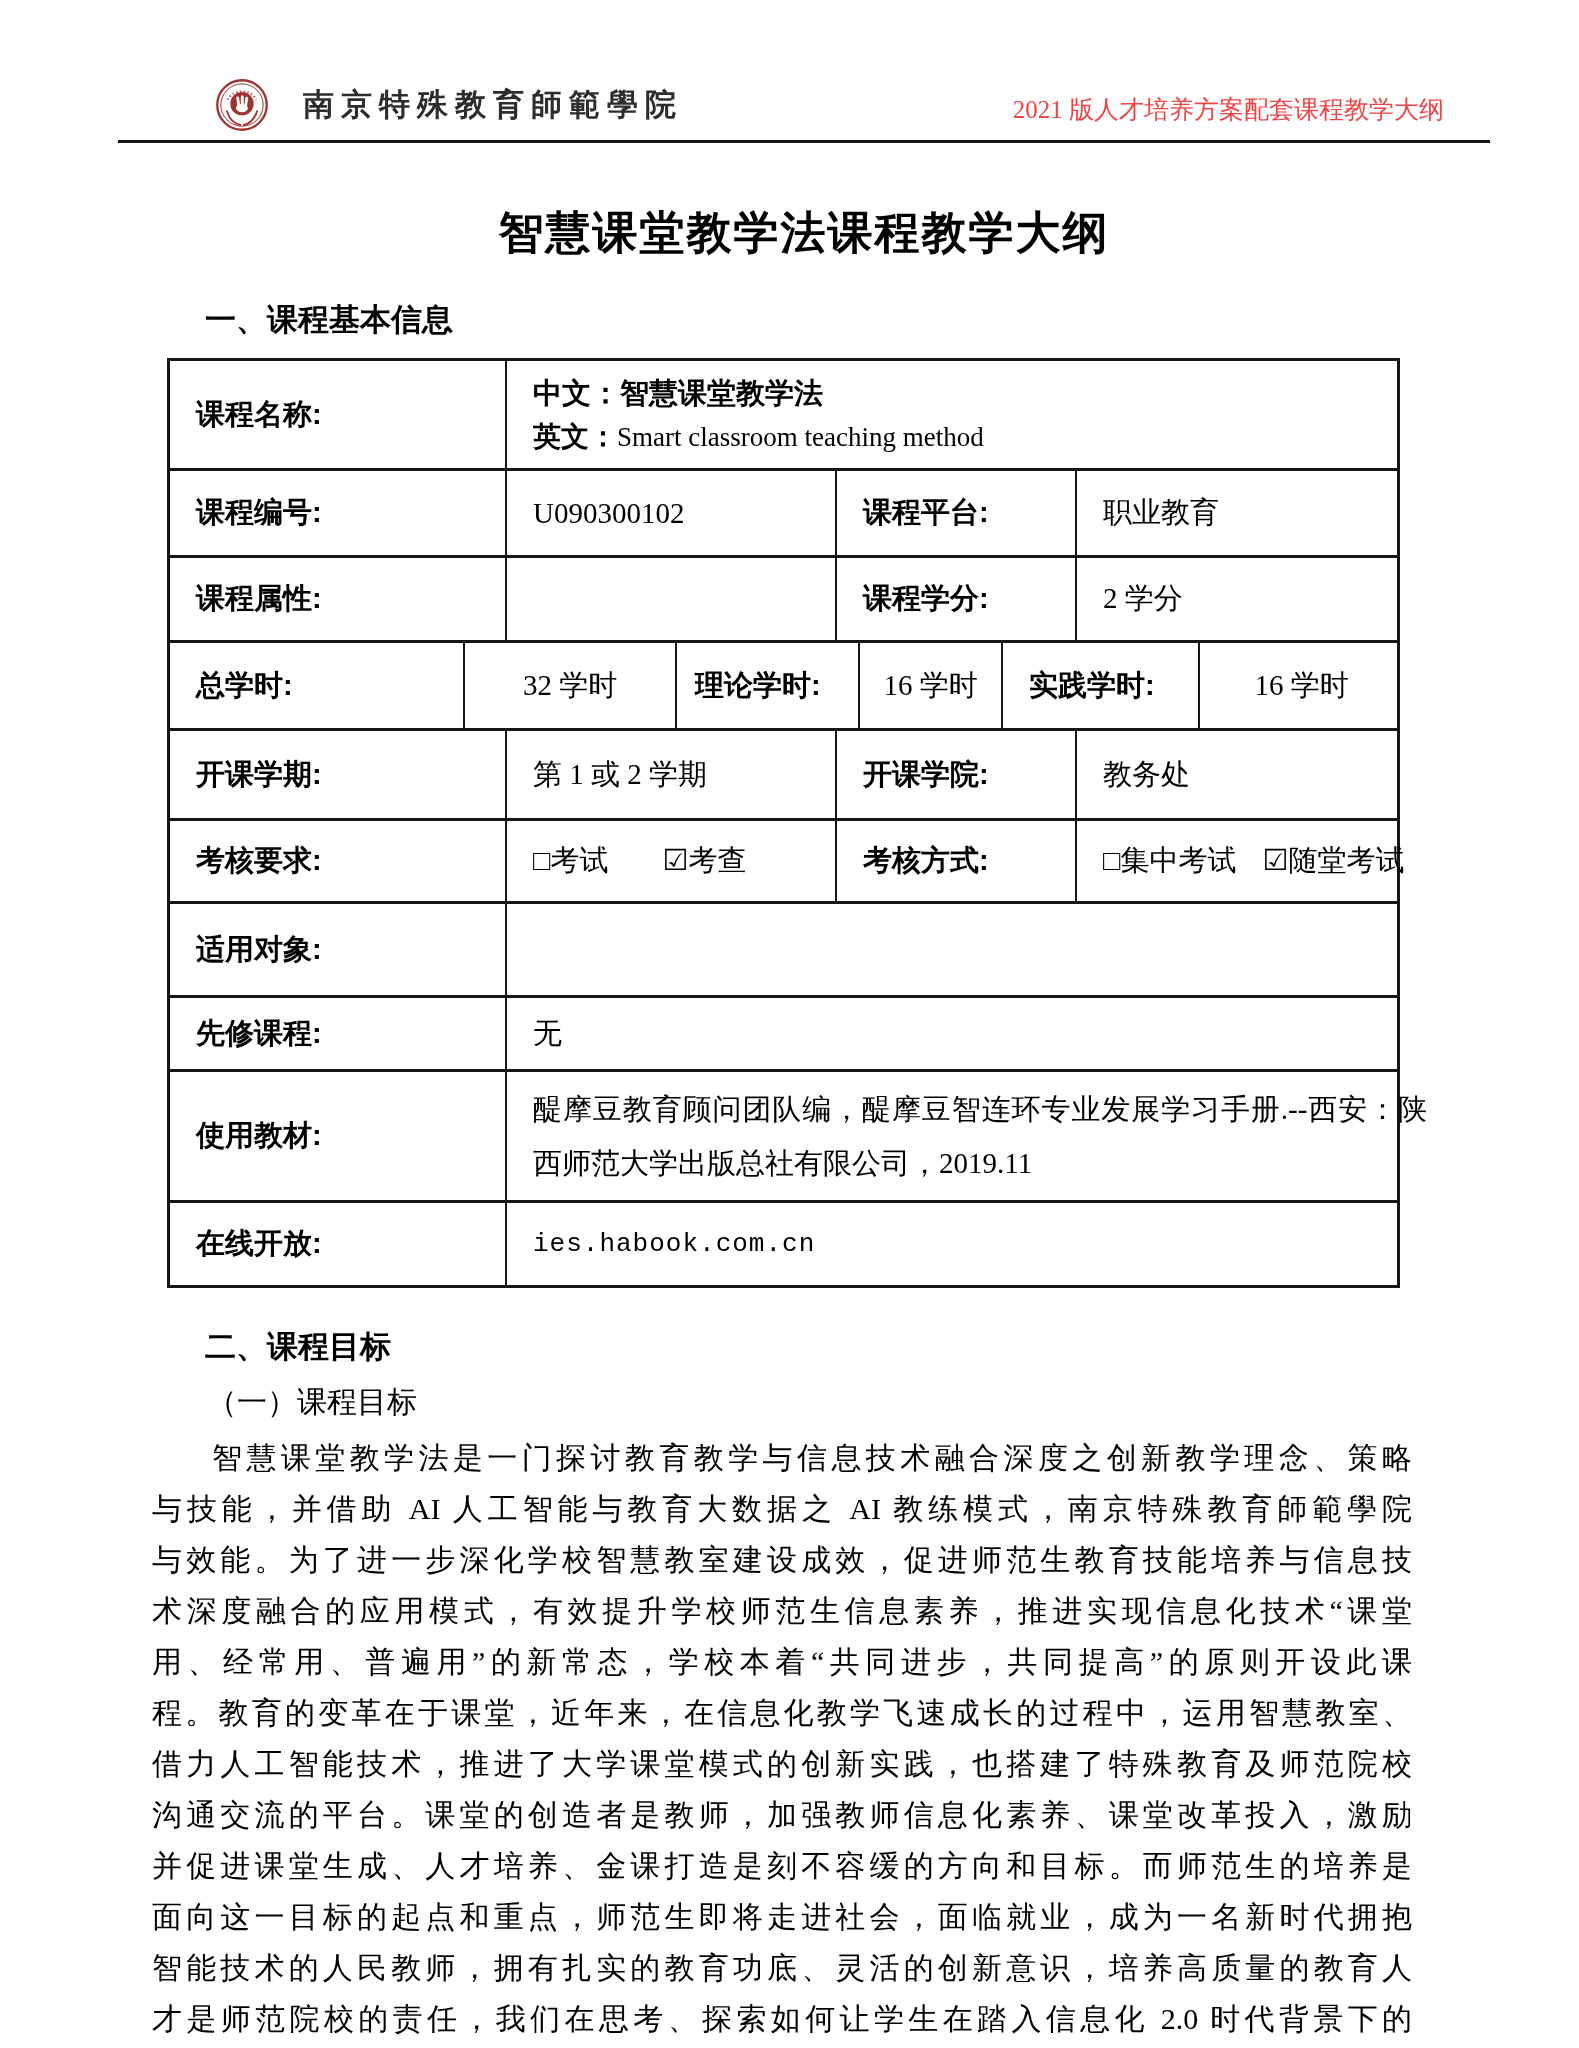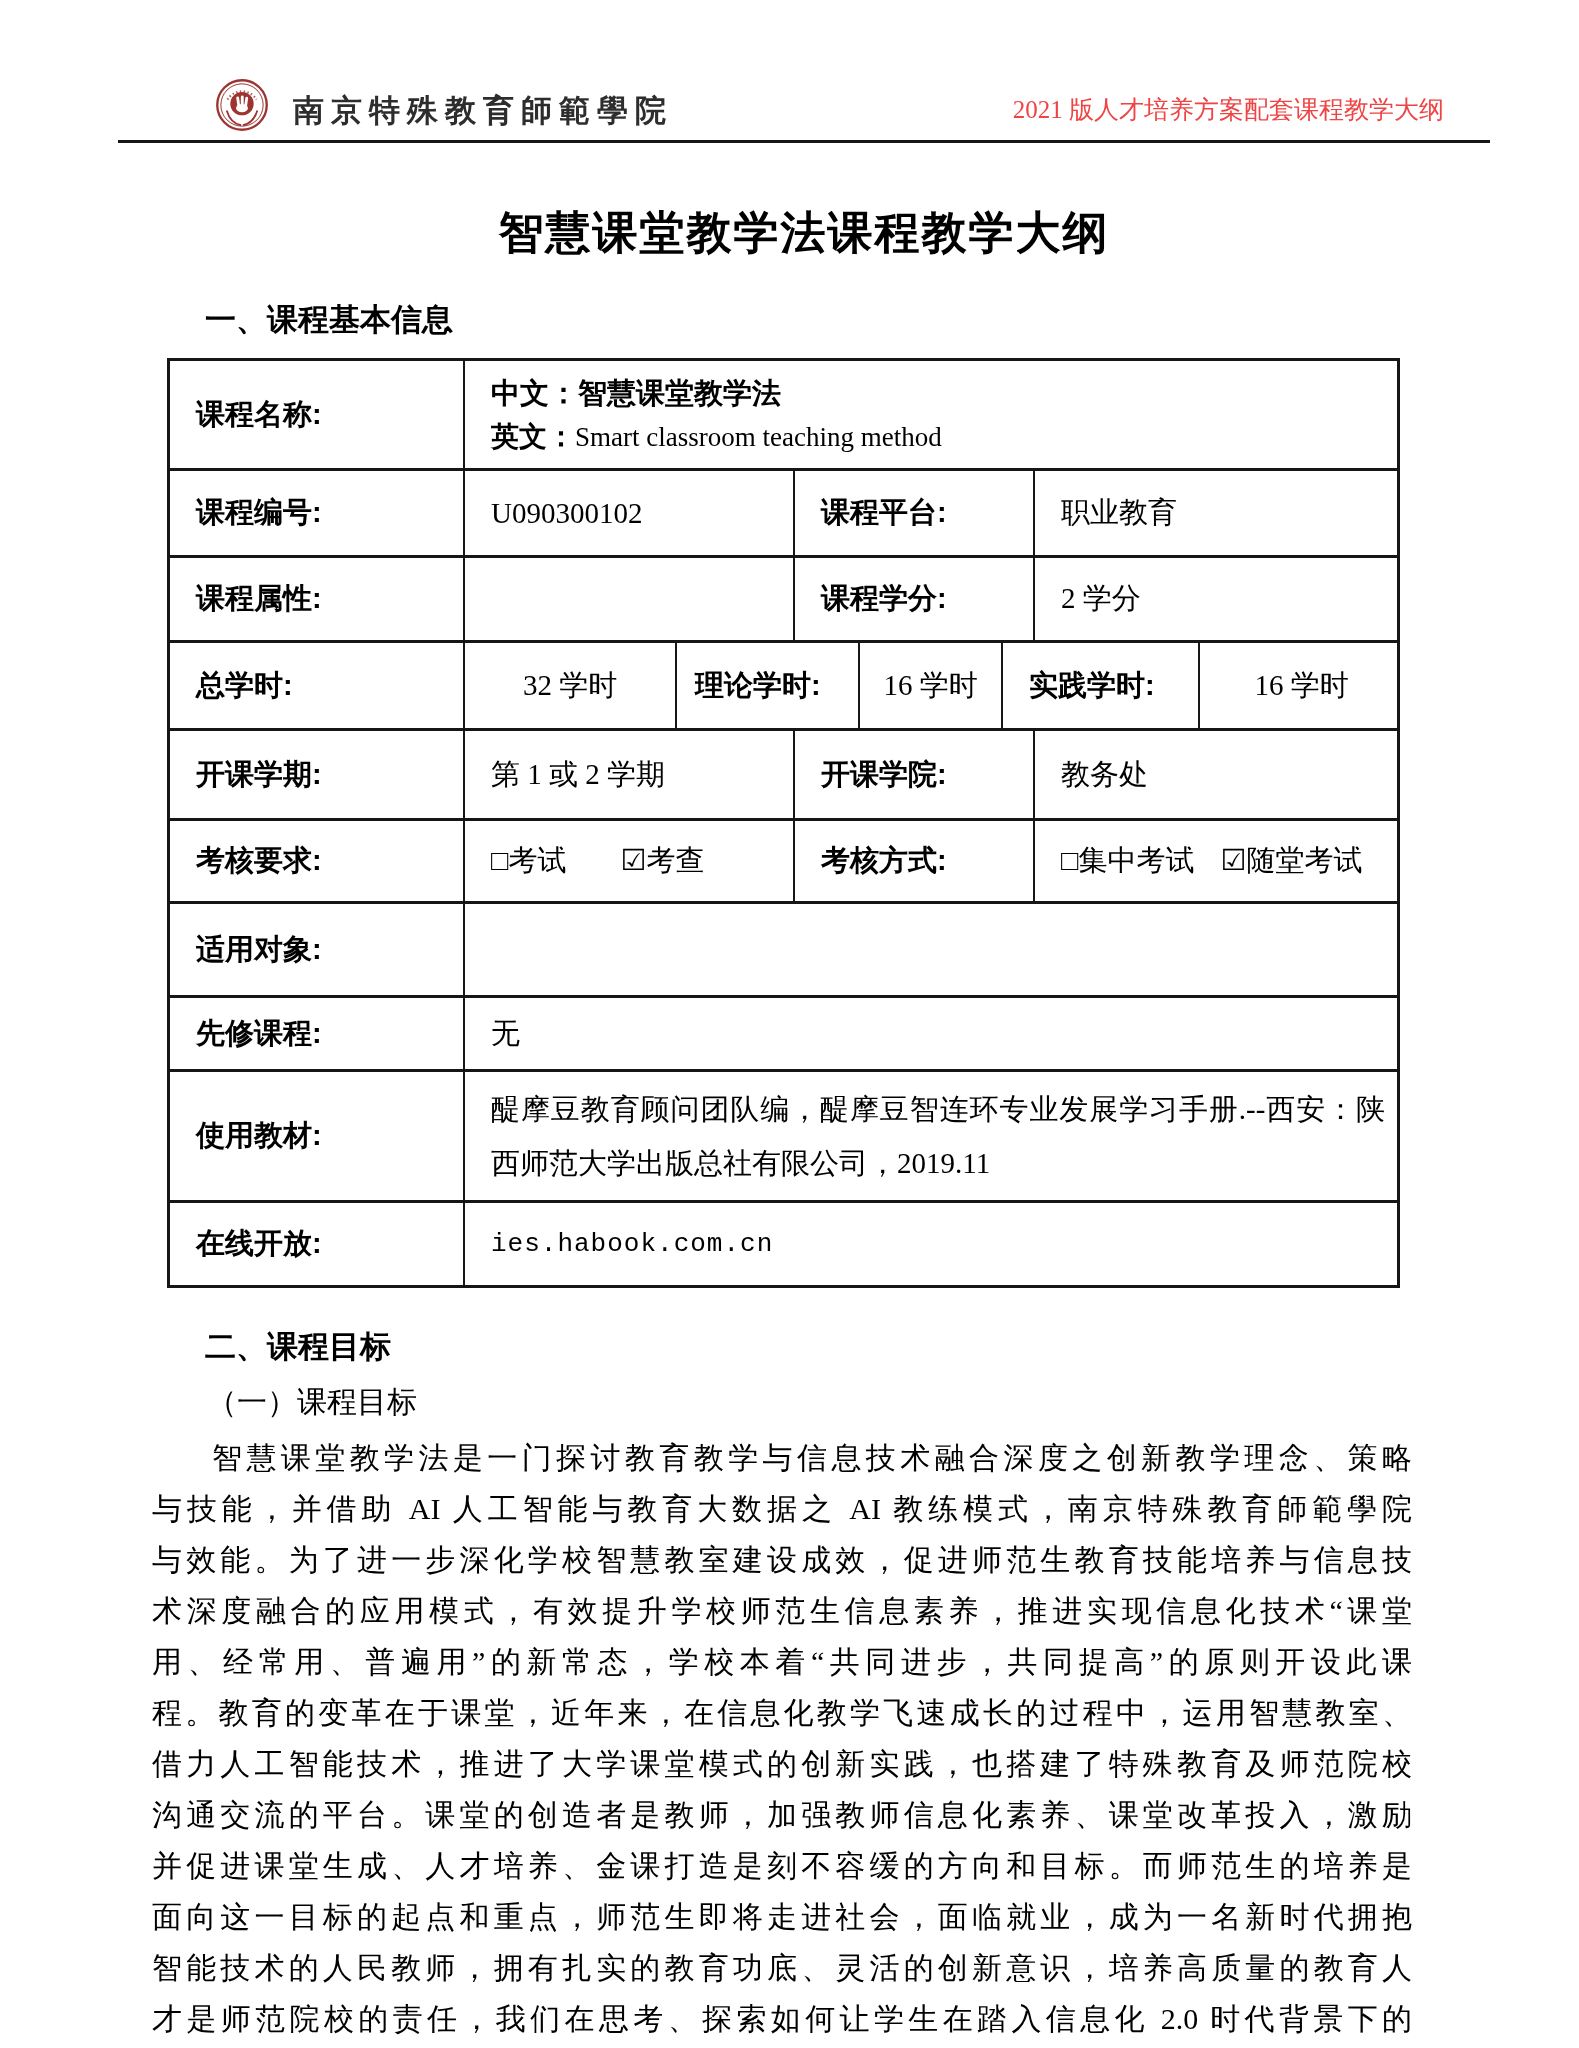--- a/index.html
+++ b/index.html
@@ -12,21 +12,21 @@
     padding: 78px 89px 0 118px;
     font-family: "Liberation Serif", serif;
     overflow: hidden;
   }
   
   .doc-header {
     display: flex; justify-content: space-between; align-items: flex-end;
     border-bottom: 3px solid #161616;
     padding-bottom: 8px;
   }
-  .brand { display: flex; align-items: flex-end; gap: 24px; margin-left: 97px; }
+  .brand { display: flex; align-items: center; gap: 34px; margin-left: 97px; }
   .logo { width: 54px; height: 54px; display: block; }
   .school-name {
     font-family: "Liberation Serif", serif;
     font-weight: 700; font-size: 31px; letter-spacing: 7px;
     color: #2d2d2d; white-space: nowrap;
   }
   .doc-tag {
     font-size: 25px; color: #ef4444; margin-right: 46px;
     padding-bottom: 6px; white-space: nowrap;
   }
@@ -56,21 +56,21 @@
     border-left: 2px solid #161616;
     flex: 0 0 auto; min-width: 0;
   }
   .cell.first { border-left: none; }
   .lab {
     font-family: "Liberation Sans", sans-serif;
     font-weight: 700; white-space: nowrap;
   }
   .ctr { justify-content: center; padding-left: 0; }
   
-  .w-l1 { width: 293px; } .w-v1 { width: 330px; }
+  .w-l1 { width: 335px; } .w-v1 { width: 330px; }
   .w-l2 { width: 240px; } .w-v2 { width: 370px; }
   .w-wide { width: 940px; }
   
   .w-h1 { width: 293px; } .w-h2 { width: 212px; } .w-h3 { width: 183px; }
   .w-h4 { width: 143px; } .w-h5 { width: 197px; } .w-h6 { width: 205px; }
   
   .h-r1 { height: 110px; } .h-r2 { height: 87px; } .h-r3 { height: 85px; }
   .h-r4 { height: 88px; }  .h-r5 { height: 90px; } .h-r6 { height: 83px; }
   .h-r7 { height: 94px; }  .h-r8 { height: 74px; } .h-r9 { height: 131px; }
   .h-r10 { height: 85px; }

